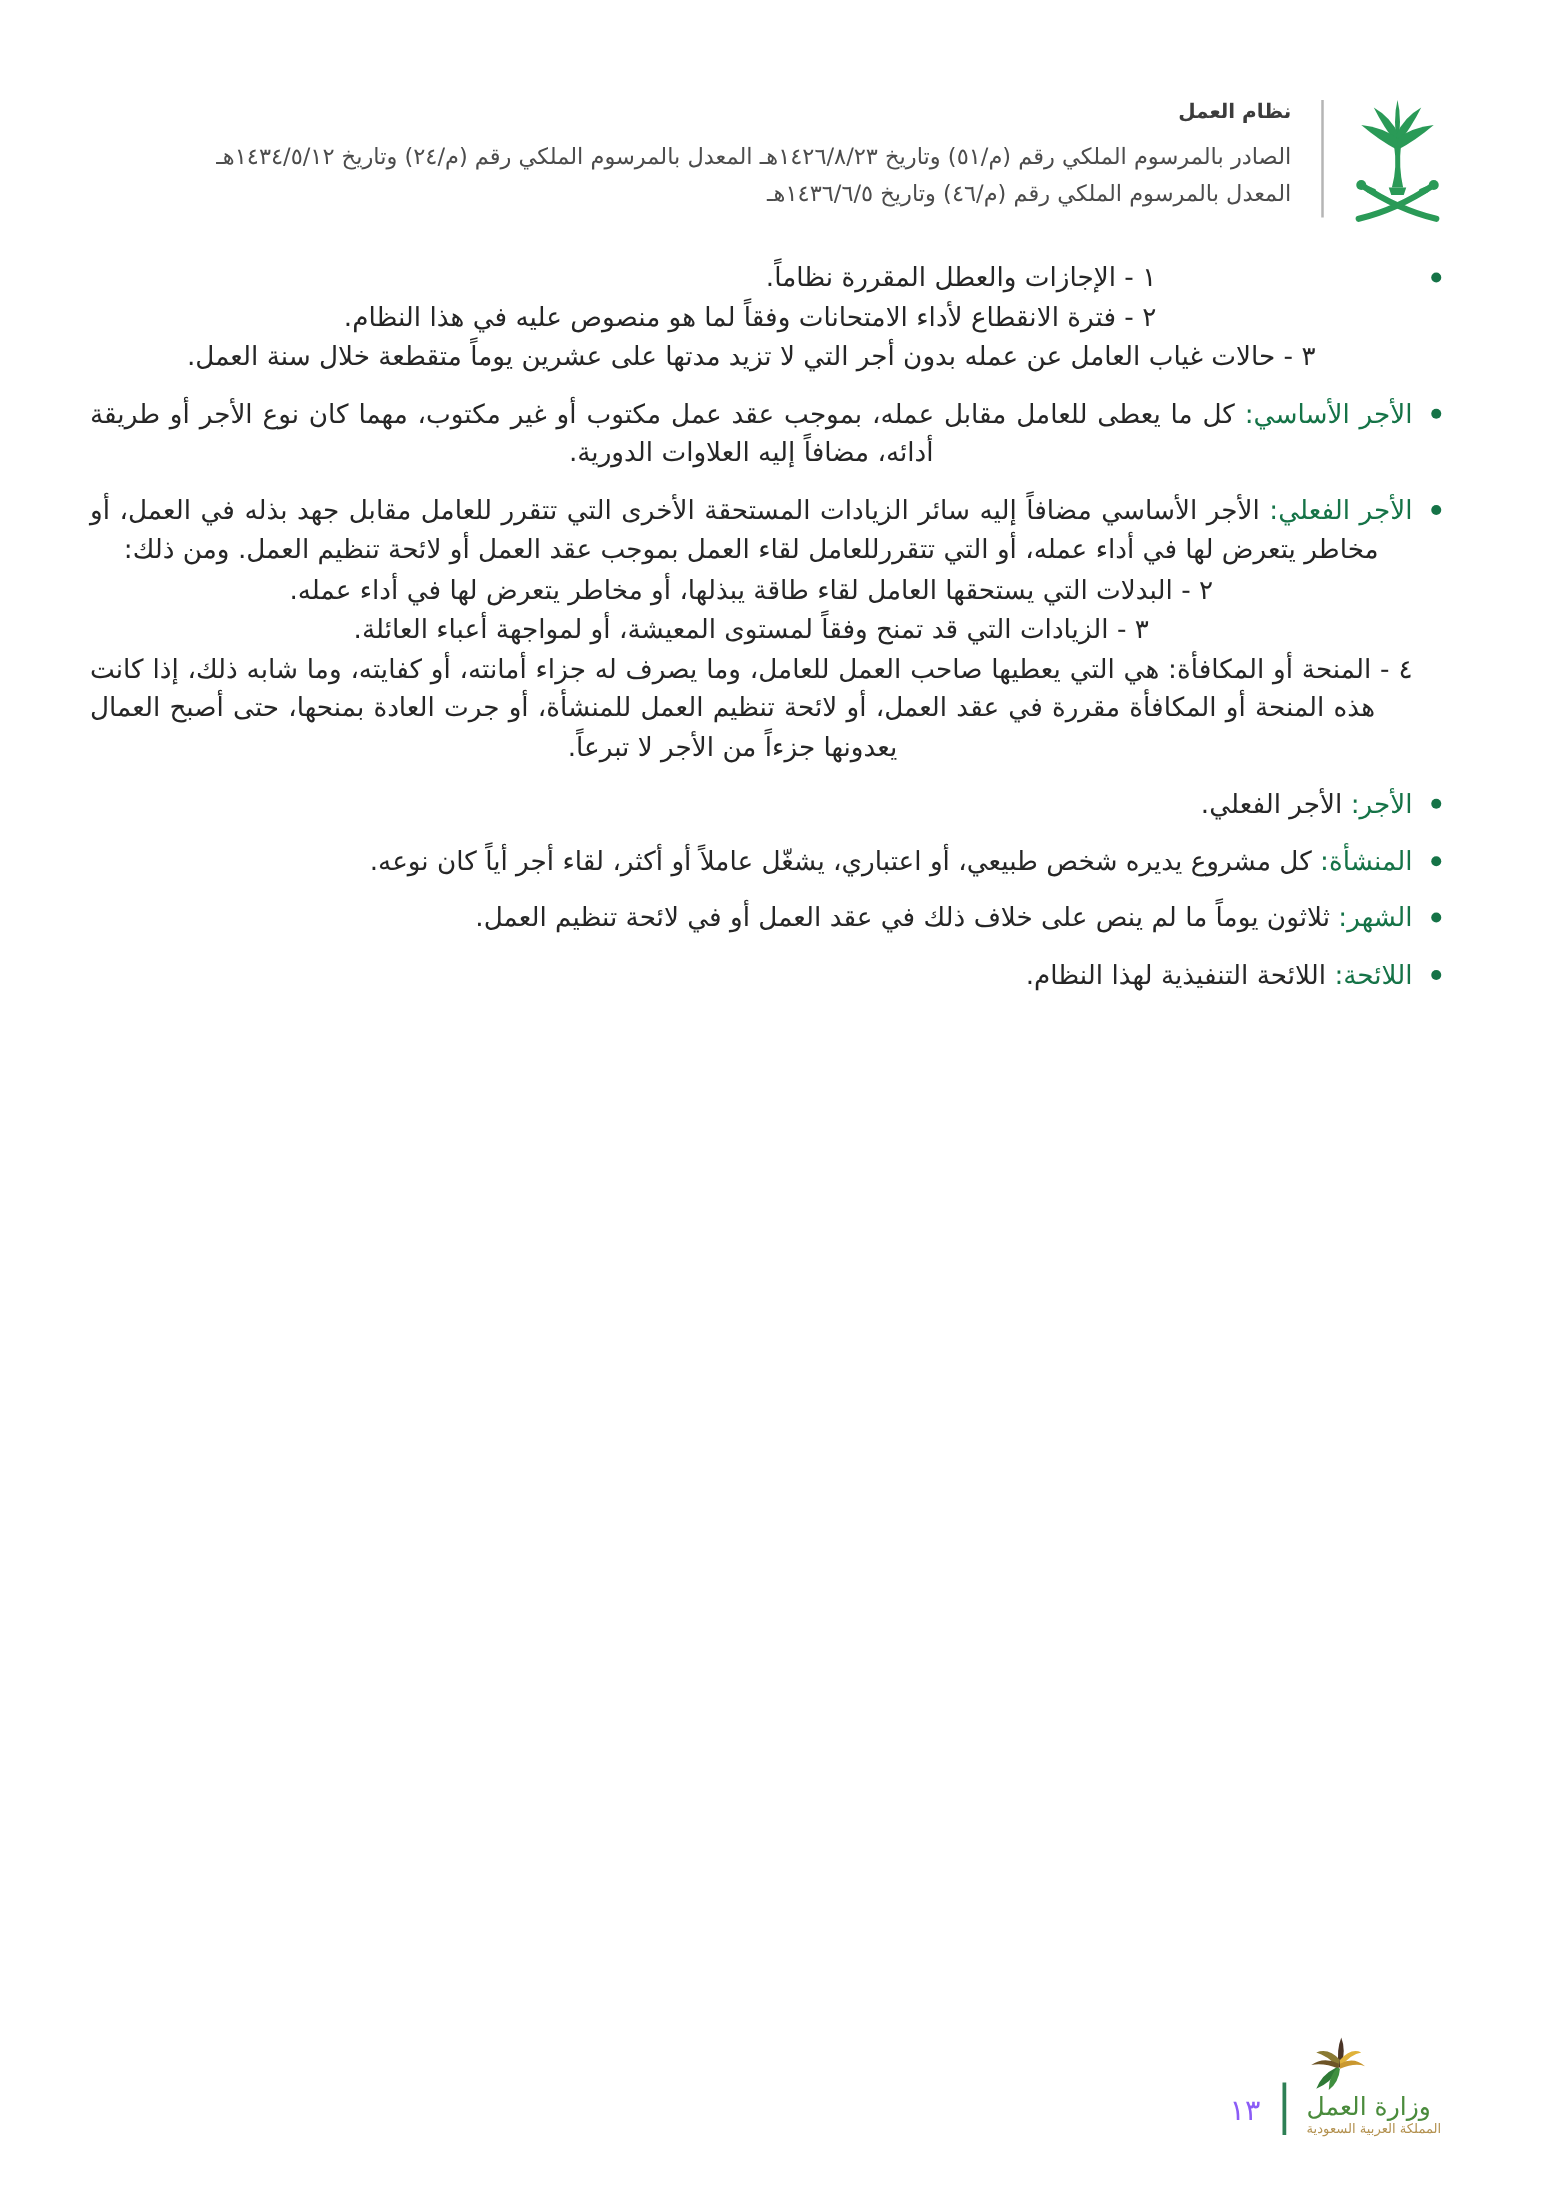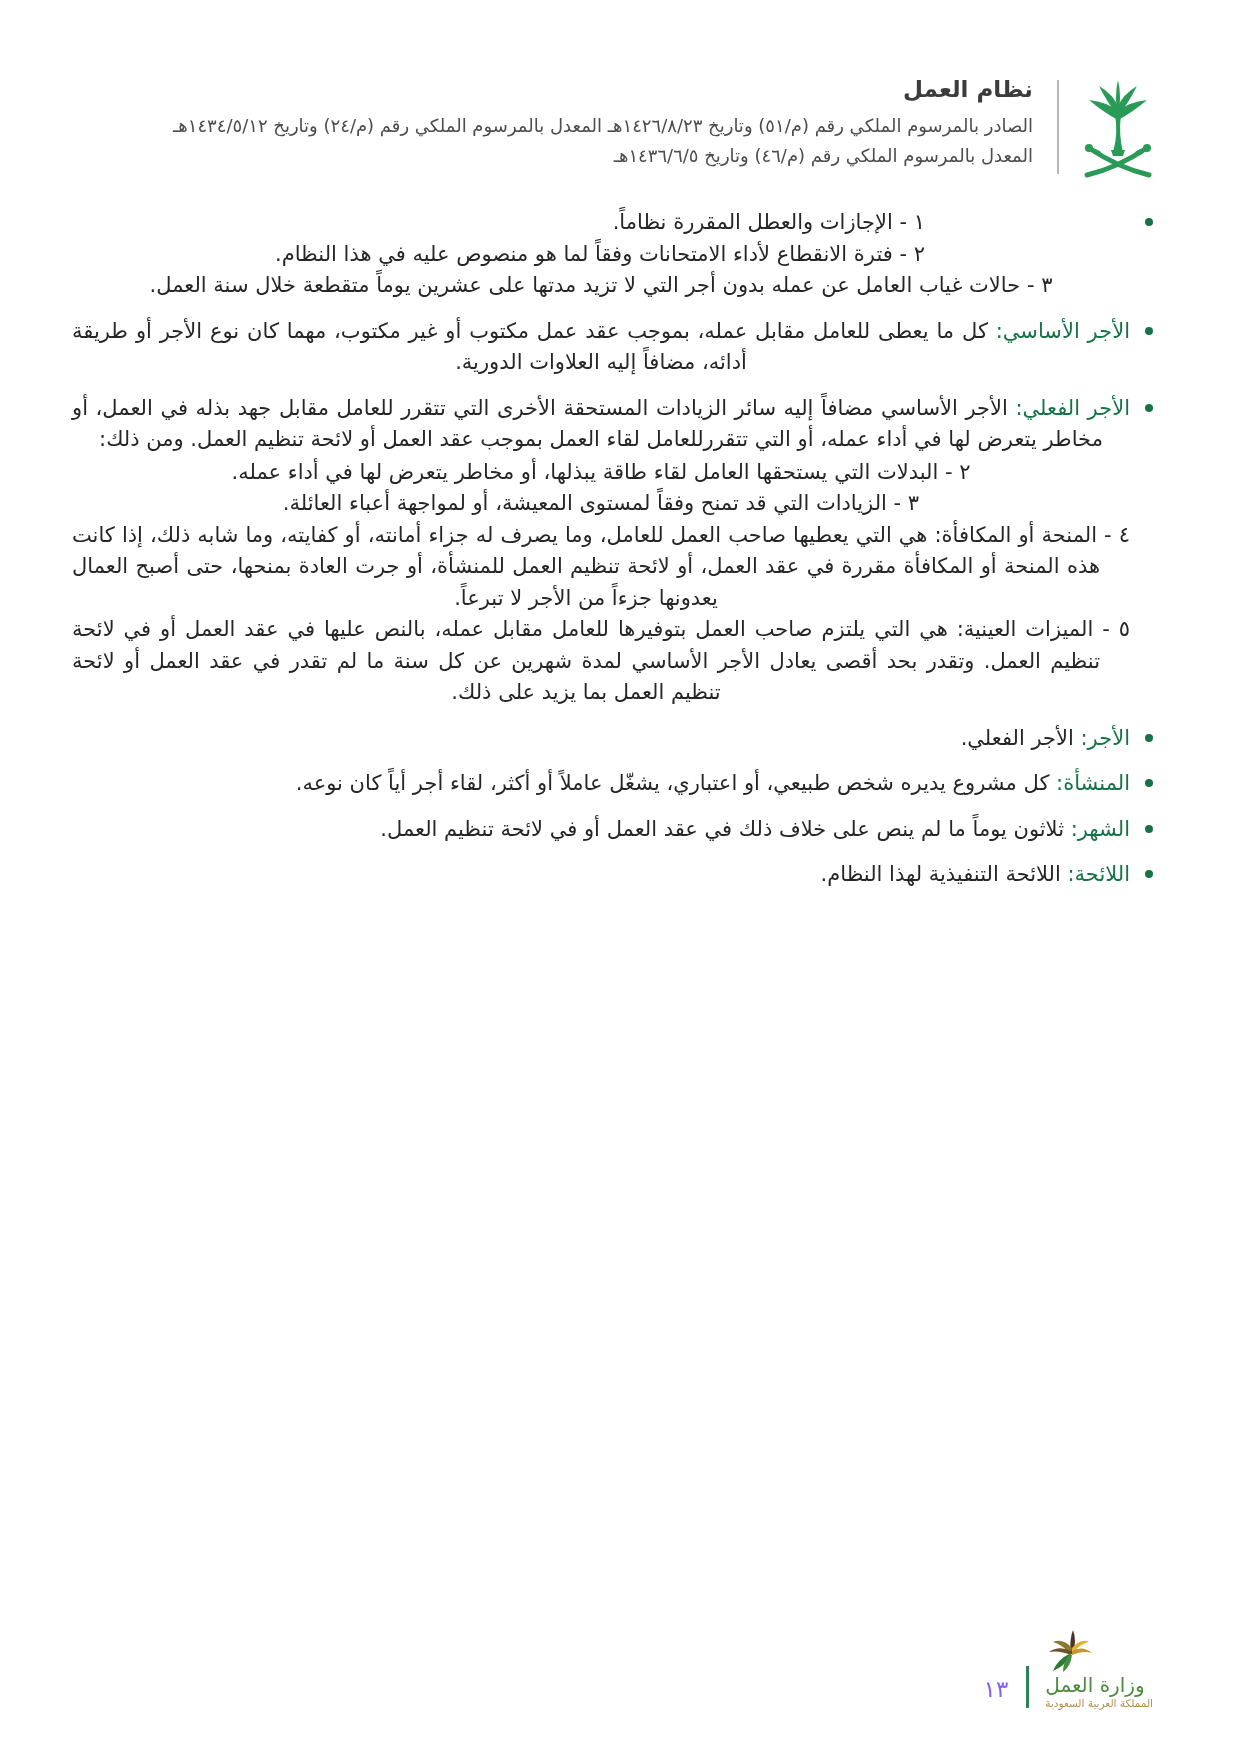--- a/index.html
+++ b/index.html
@@ -18,21 +18,21 @@
     position:absolute; top:76px; right:88px; left:60px;
     display:flex; flex-direction:row; align-items:flex-start;
   }
   .emblem{width:70px; height:104px; flex:0 0 auto; margin-top:2px;}
   .header-divider{
     width:2px; height:94px; background:#b5b5b5;
     margin:4px 24px 0 24px; flex:0 0 auto;
   }
   .header-text{flex:1 1 auto; text-align:right;}
   .doc-title{
-    font-size:23px; font-weight:bold; color:#3c3c3c;
+    font-size:16px; font-weight:bold; color:#3c3c3c;
     margin:0 0 9px 0; line-height:26px;
   }
   .doc-subtitle{
     font-size:18px; color:#4c4c4c; line-height:30px;
     margin:0; white-space:nowrap;
   }
 
   
   .body{
     position:absolute; top:206px; right:88px; left:72px;
@@ -130,21 +130,20 @@
       <p class="txt last-center"><span class="term">الأجر الأساسي:</span> <span>كل ما يعطى للعامل مقابل عمله، بموجب عقد عمل مكتوب أو غير مكتوب، مهما كان نوع الأجر أو طريقة أدائه، مضافاً إليه العلاوات الدورية.</span></p>
     </div>
 
     <div class="def">
       <span class="dot"></span>
       <p class="txt last-center"><span class="term">الأجر الفعلي:</span> <span>الأجر الأساسي مضافاً إليه سائر الزيادات المستحقة الأخرى التي تتقرر للعامل مقابل جهد بذله في العمل، أو مخاطر يتعرض لها في أداء عمله، أو التي تتقررللعامل لقاء العمل بموجب عقد العمل أو لائحة تنظيم العمل. ومن ذلك:</span></p>
       <div class="sub">
         <p class="li-hang">٢ - البدلات التي يستحقها العامل لقاء طاقة يبذلها، أو مخاطر يتعرض لها في أداء عمله.</p>
         <p class="li-hang">٣ - الزيادات التي قد تمنح وفقاً لمستوى المعيشة، أو لمواجهة أعباء العائلة.</p>
         <p class="li-hang">٤ - المنحة أو المكافأة: هي التي يعطيها صاحب العمل للعامل، وما يصرف له جزاء أمانته، أو كفايته، وما شابه ذلك، إذا كانت هذه المنحة أو المكافأة مقررة في عقد العمل، أو لائحة تنظيم العمل للمنشأة، أو جرت العادة بمنحها، حتى أصبح العمال يعدونها جزءاً من الأجر لا تبرعاً.</p>
-        <p class="li-hang">٥ - الميزات العينية: هي التي يلتزم صاحب العمل بتوفيرها للعامل مقابل عمله، بالنص عليها في عقد العمل أو في لائحة تنظيم العمل. وتقدر بحد أقصى يعادل الأجر الأساسي لمدة شهرين عن كل سنة ما لم تقدر في عقد العمل أو لائحة تنظيم العمل بما يزيد على ذلك.</p>
       </div>
     </div>
 
     <div class="def">
       <span class="dot"></span>
       <p class="txt last-right"><span class="term">الأجر:</span> <span>الأجر الفعلي.</span></p>
     </div>
 
     <div class="def">
       <span class="dot"></span>

